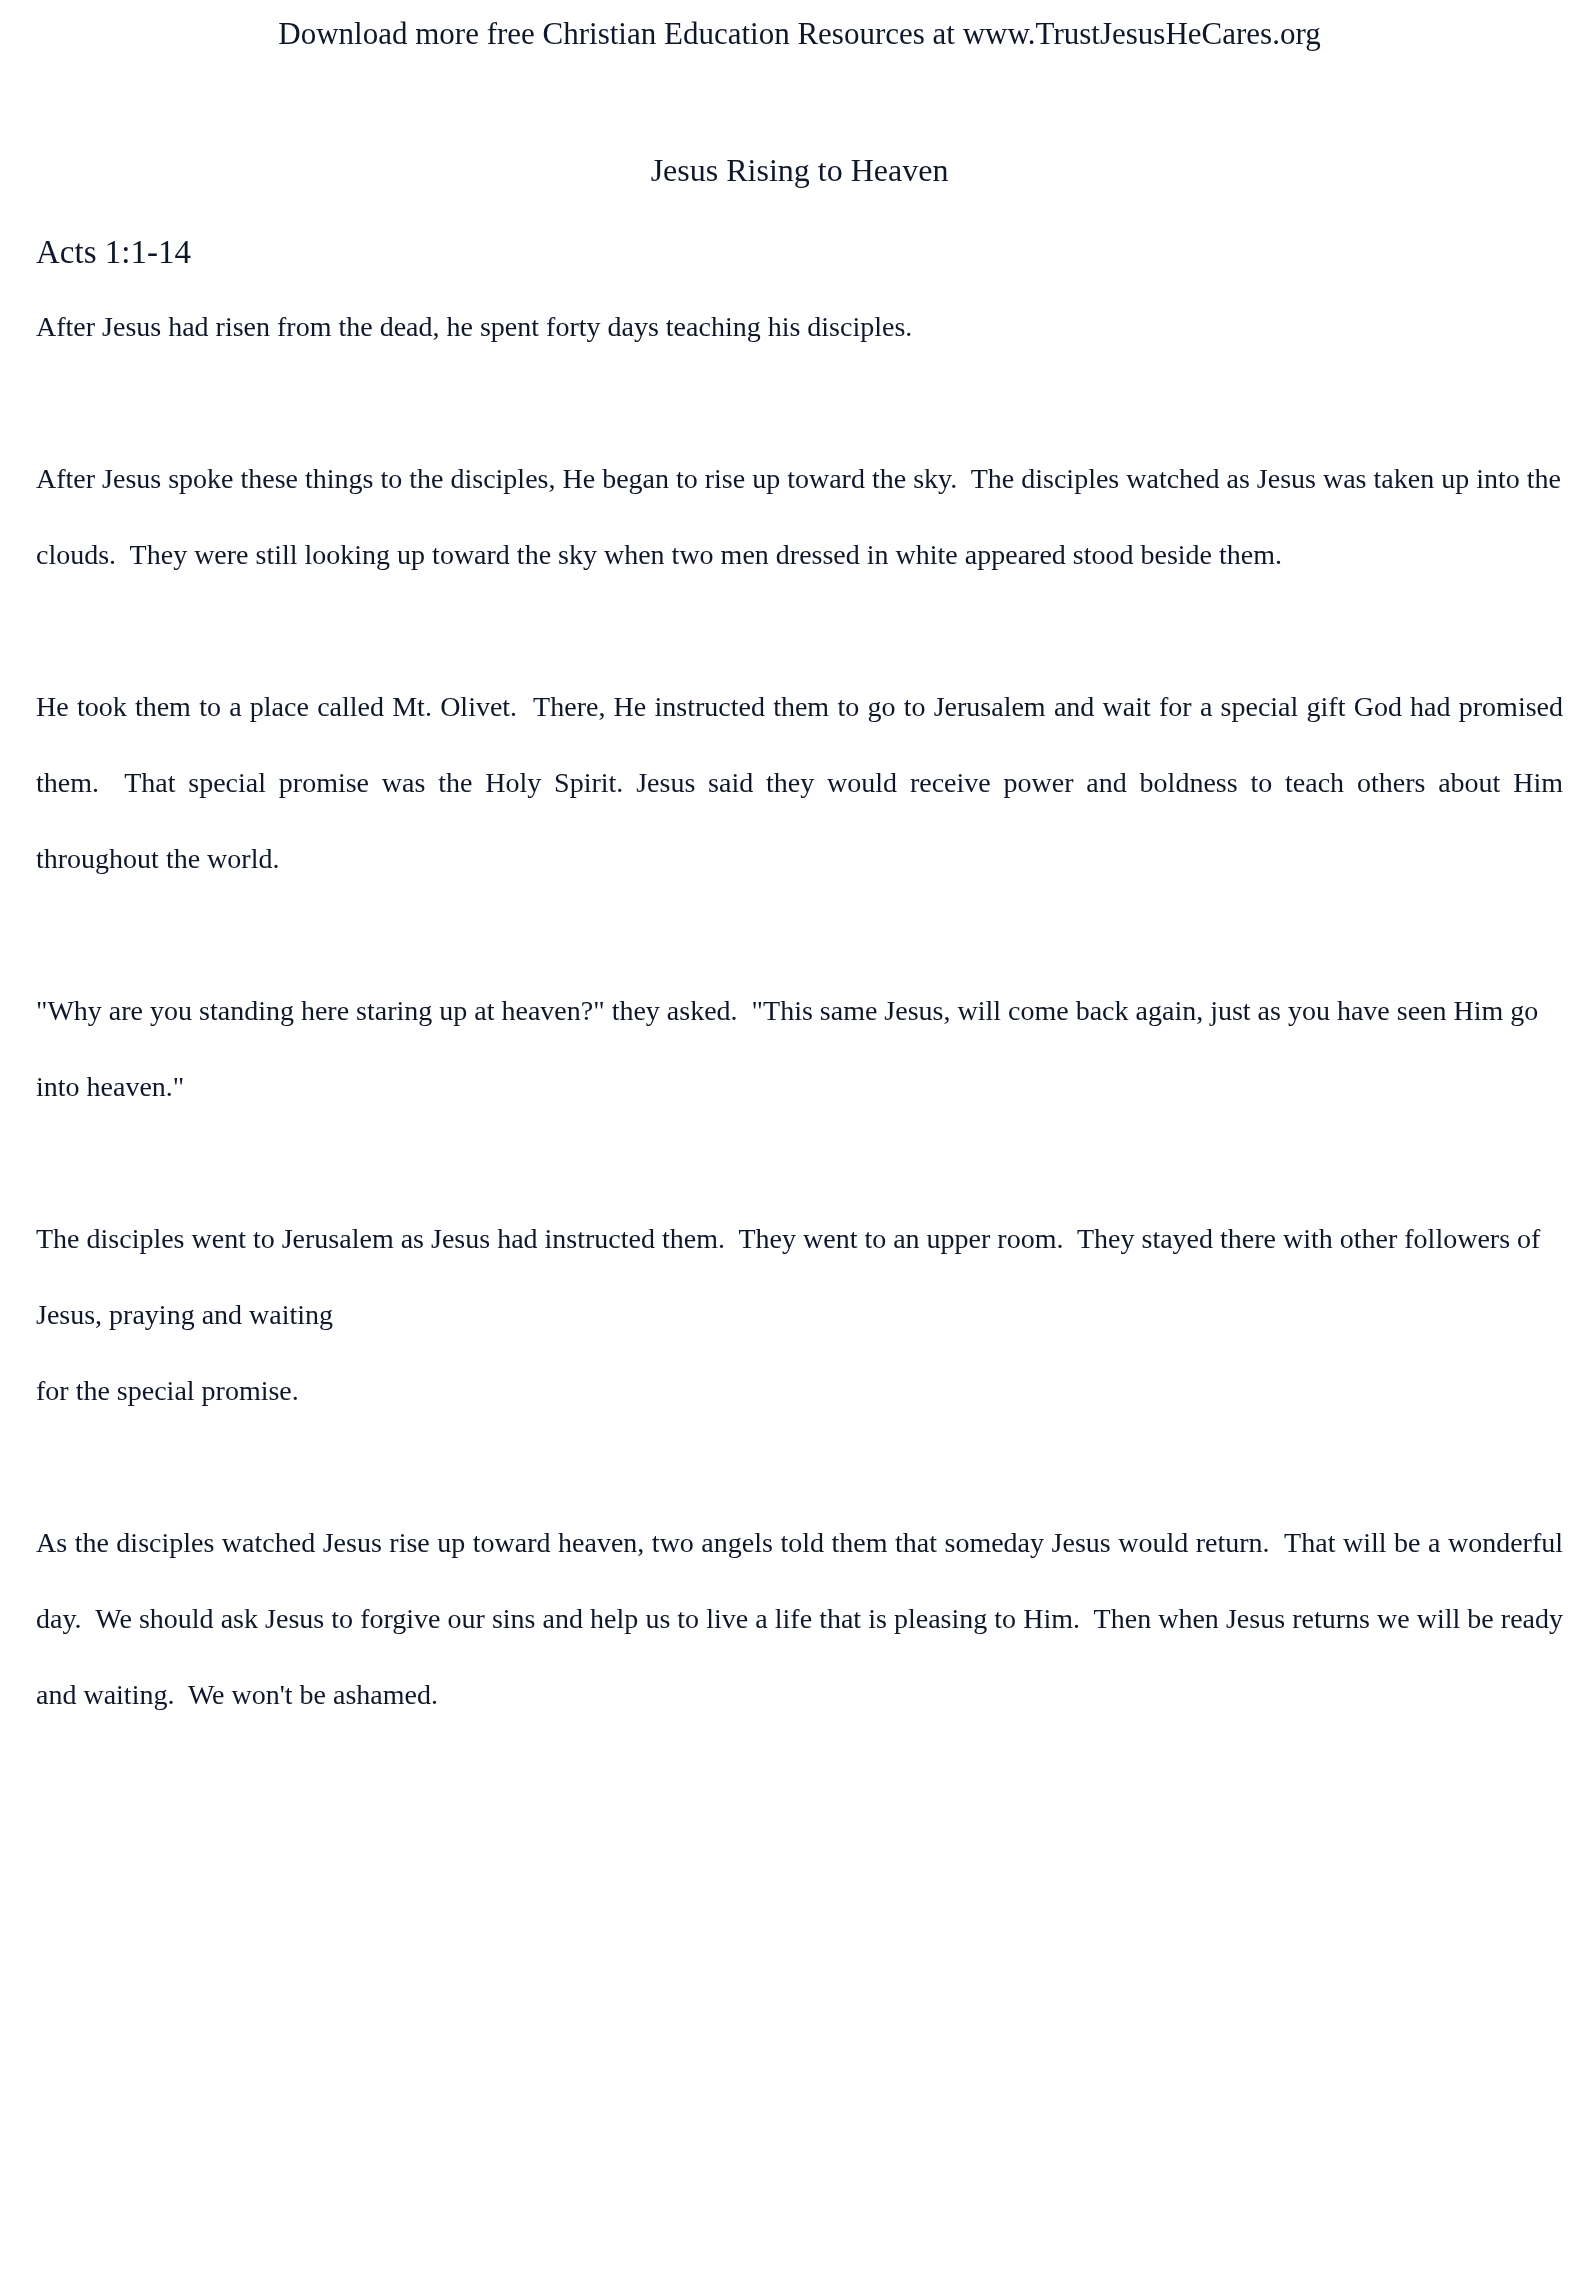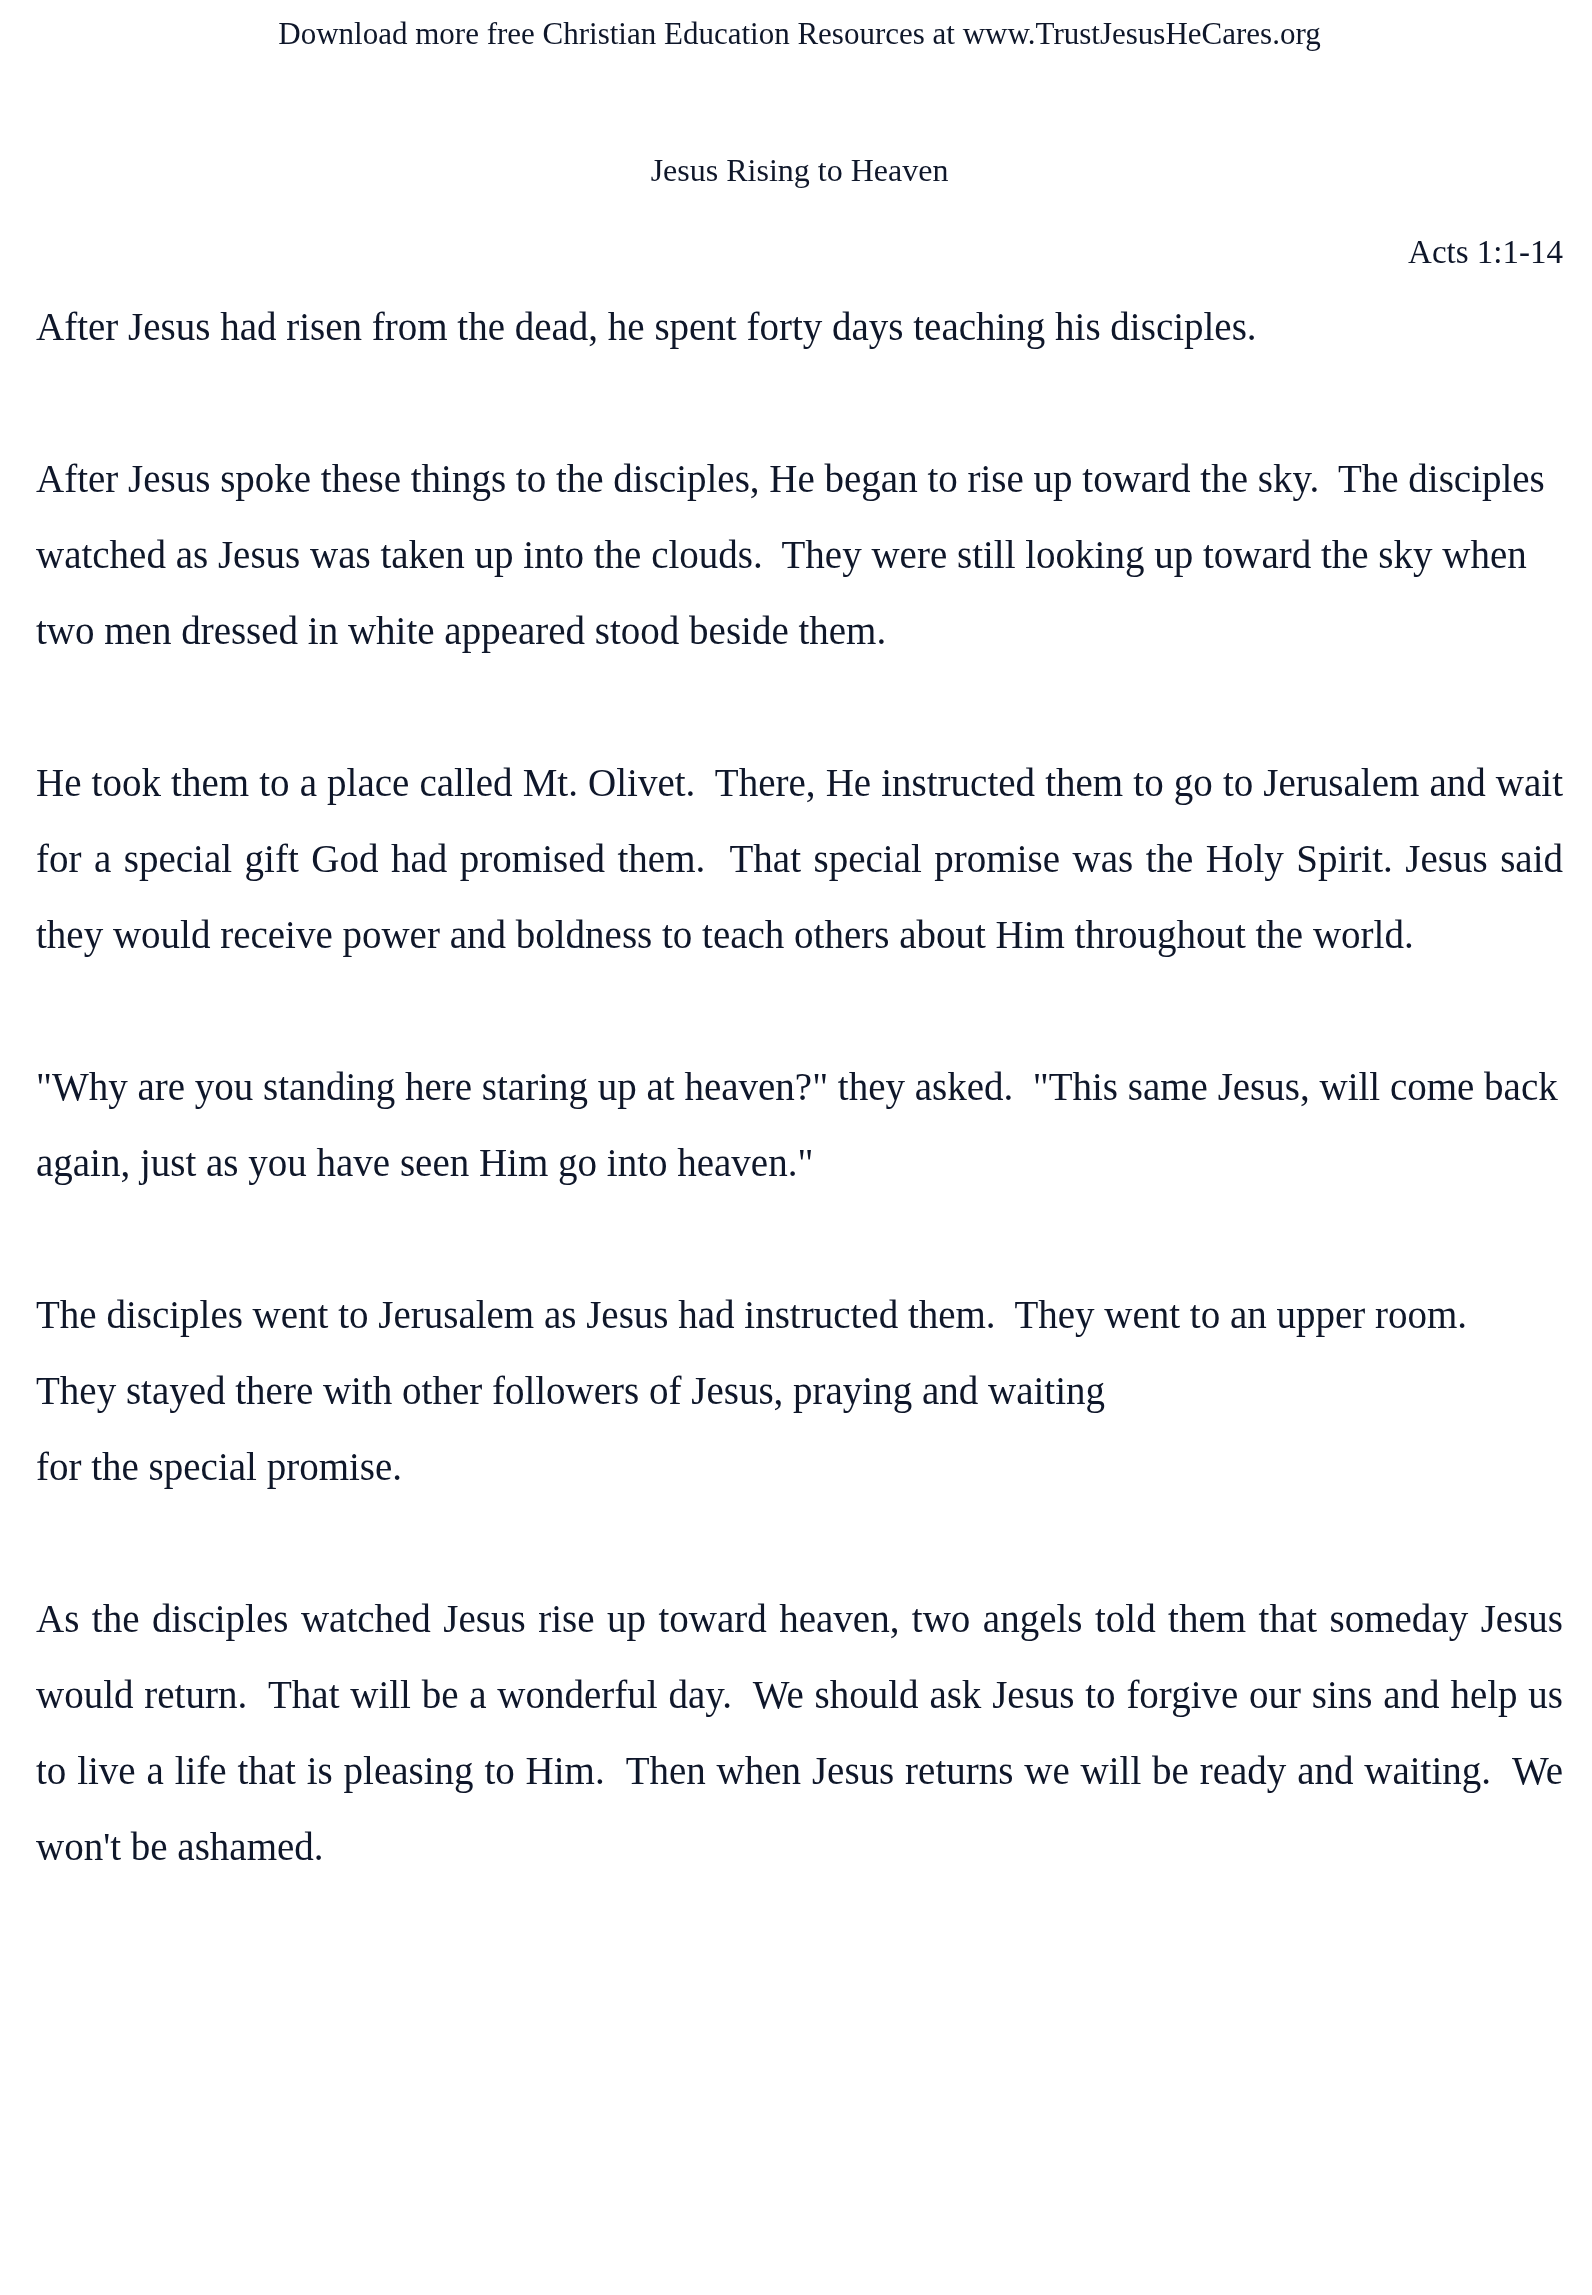--- a/index.html
+++ b/index.html
@@ -29,25 +29,25 @@
     font-size: 32px;
     line-height: 61px;
     font-weight: normal;
     text-align: center;
   }
   .scripture-ref {
     margin: 30px 0 0 0;
     font-size: 33px;
     line-height: 43px;
     font-weight: normal;
-    text-align: right;
+    text-align: left;
   }
   .body-p {
     margin: 76px 0 0 0;
-    font-size: 39px;
+    font-size: 28px;
     line-height: 76px;
     white-space: pre-wrap;
   }
   .p-first {
     margin-top: 15px;
   }
   .justify {
     text-align: justify;
   }
   .search-p {

